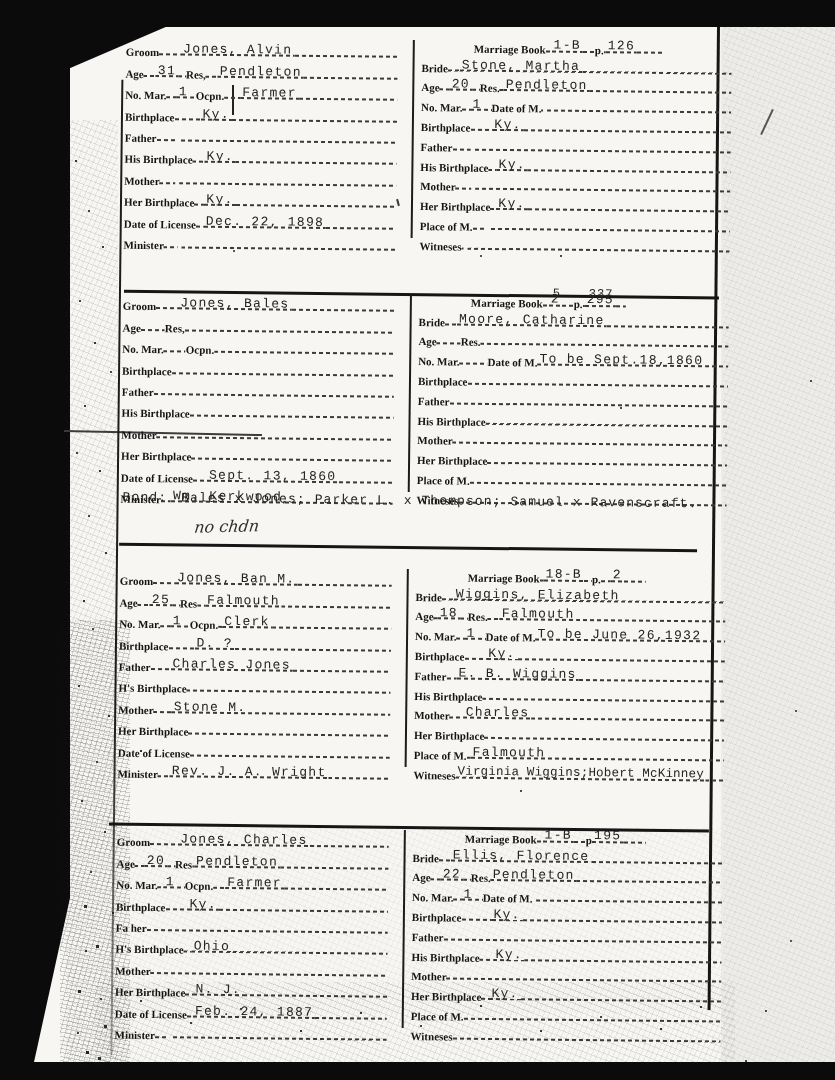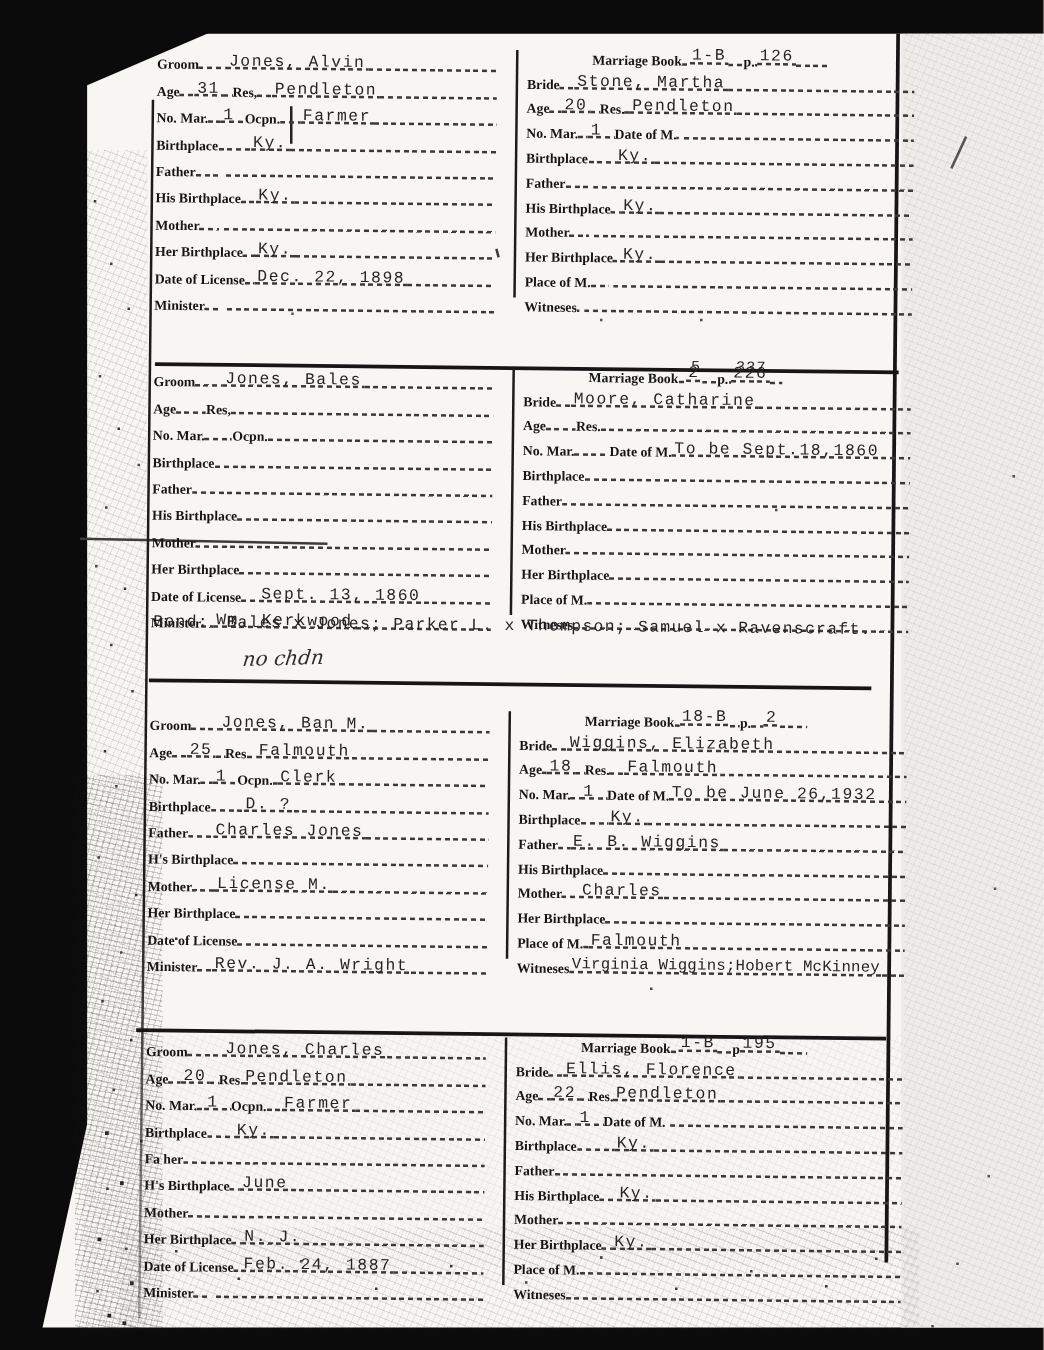--- a/index.html
+++ b/index.html
@@ -321,21 +321,21 @@
         </div>
     </div>
     <div class="bcol">
       <div class="r hd">
           <span class="lb">Marriage Book</span>
           <span class="d" style="width:6px"></span>
           <span class="stack"><span class="abv">5</span><span class="tv">2</span></span>
           <span class="d" style="width:12px"></span>
           <span class="lb">p.</span>
           <span class="d" style="width:2px"></span>
-          <span class="stack"><span class="abv">337</span><span class="tv">226</span></span>
+          <span class="stack"><span class="abv">337</span><span class="tv">295</span></span>
           <span class="d" style="width:10px"></span>
         </div>
       <div class="r">
           <span class="lb">Bride</span>
           <span class="d" style="width:12px"></span>
           <span class="tv">Moore, Catharine</span>
           <span class="d g"></span>
         </div>
       <div class="r">
           <span class="lb">Age</span>
@@ -425,21 +425,21 @@
           <span class="tv">Charles Jones</span>
           <span class="d g"></span>
         </div>
       <div class="r">
           <span class="lb">H's Birthplace</span>
           <span class="d g"></span>
         </div>
       <div class="r">
           <span class="lb">Mother</span>
           <span class="d" style="width:18px"></span>
-          <span class="tv">License M.</span>
+          <span class="tv">Stone M.</span>
           <span class="d g"></span>
         </div>
       <div class="r">
           <span class="lb">Her Birthplace</span>
           <span class="d g"></span>
         </div>
       <div class="r">
           <span class="lb">Date of License</span>
           <span class="d g"></span>
         </div>
@@ -561,21 +561,21 @@
           <span class="tv">Ky.</span>
           <span class="d g"></span>
         </div>
       <div class="r">
           <span class="lb">Fa her</span>
           <span class="d g"></span>
         </div>
       <div class="r">
           <span class="lb">H's Birthplace</span>
           <span class="d" style="width:8px"></span>
-          <span class="tv">June</span>
+          <span class="tv">Ohio</span>
           <span class="d g"></span>
         </div>
       <div class="r">
           <span class="lb">Mother</span>
           <span class="d g"></span>
         </div>
       <div class="r">
           <span class="lb">Her Birthplace</span>
           <span class="d" style="width:8px"></span>
           <span class="tv">N. J.</span>

